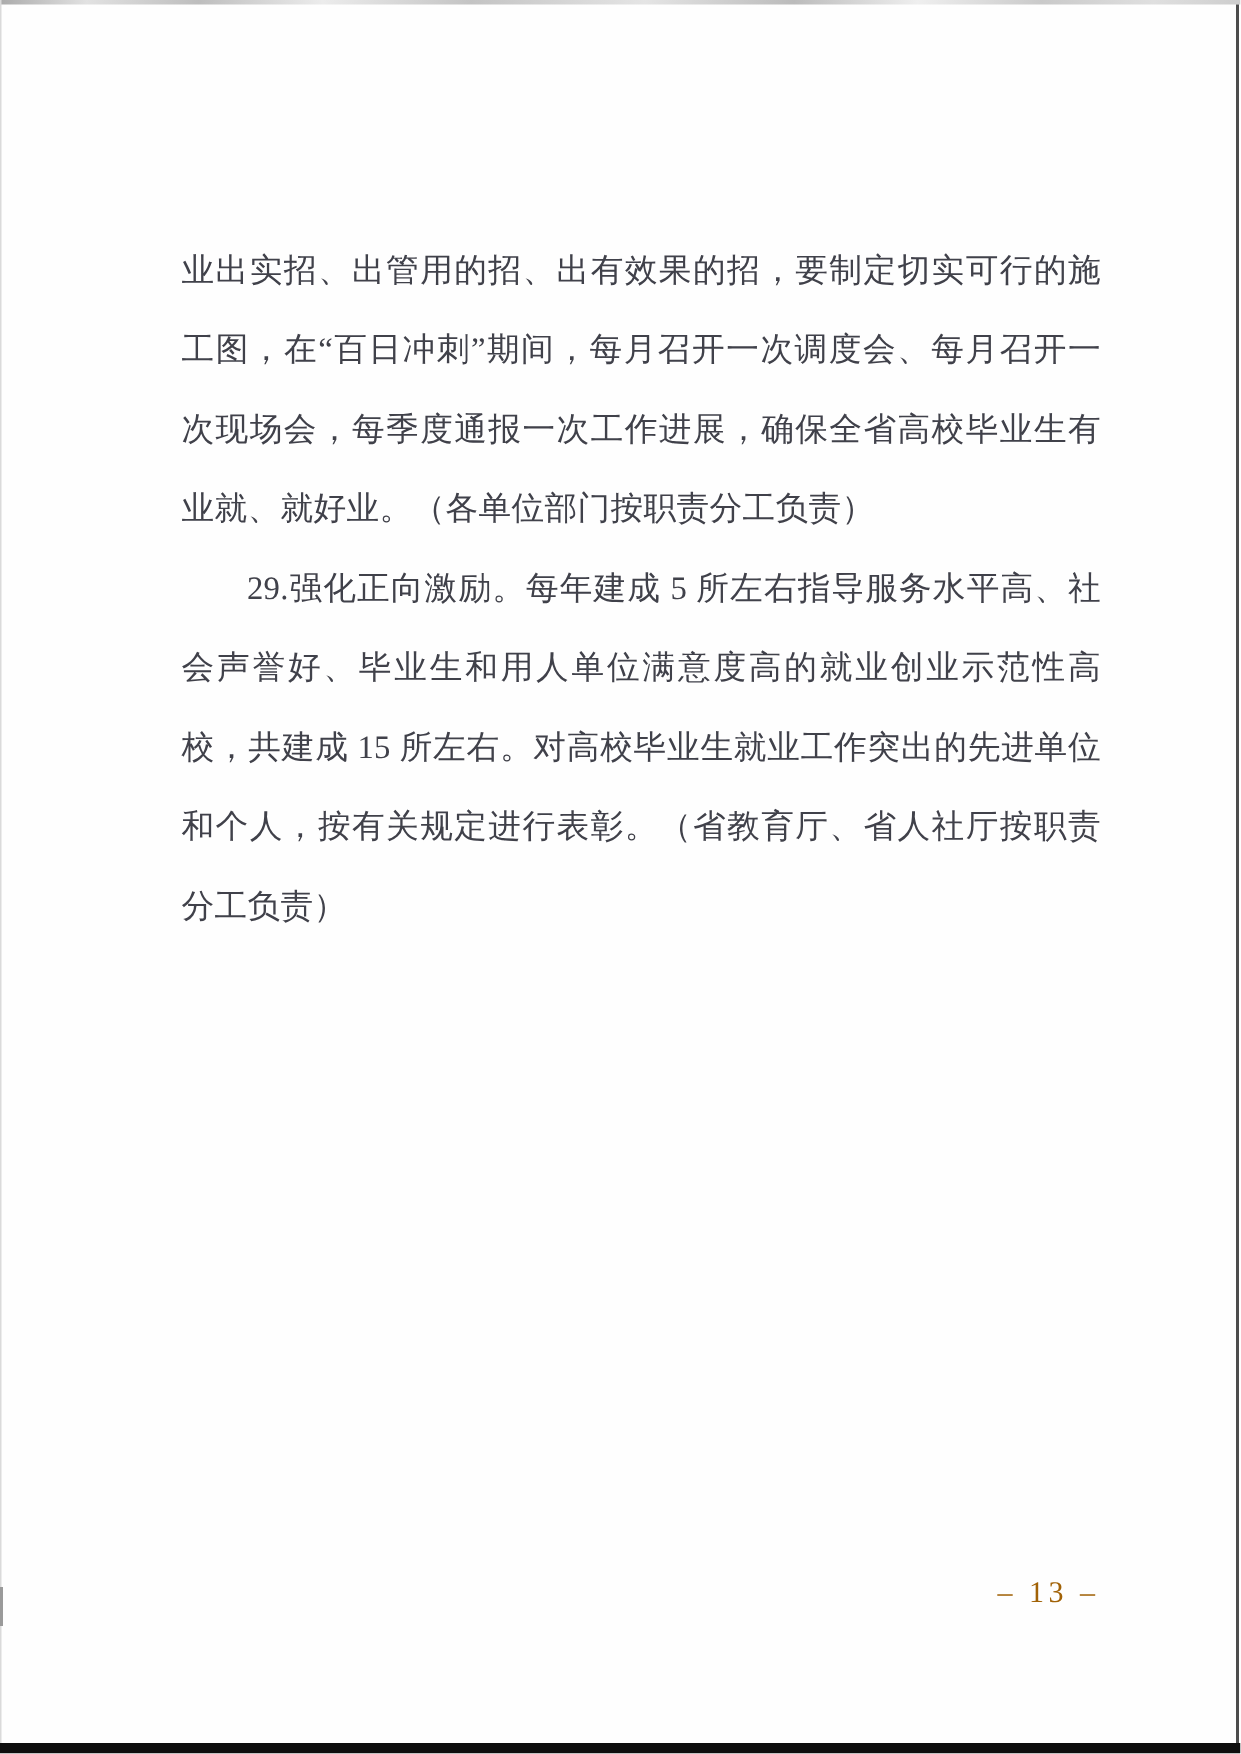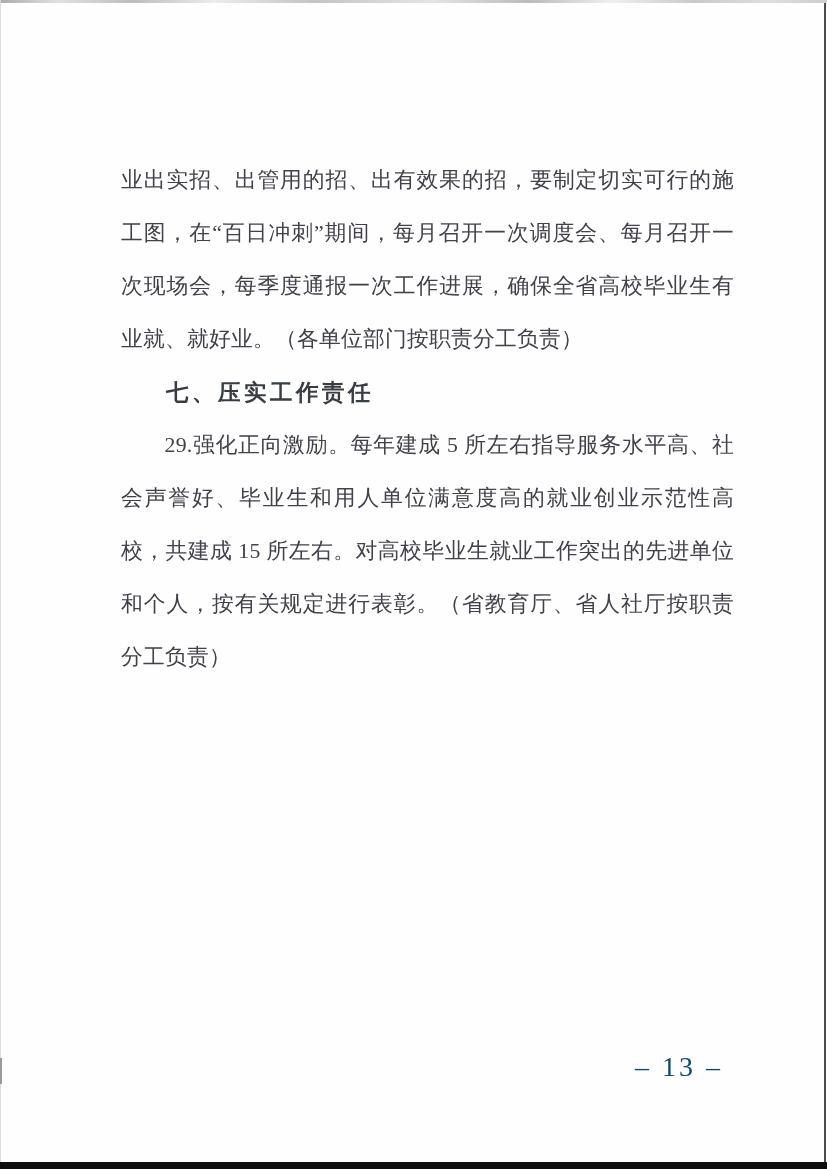--- a/index.html
+++ b/index.html
@@ -66,40 +66,39 @@
     margin: 0;
     text-indent: 2em;
     font-family: "Liberation Sans", "DejaVu Sans", sans-serif;
     font-weight: 700;
     color: #393c43;
     font-size: 22.5px;
     letter-spacing: 3.5px;
   }
   .pageno {
     position: absolute;
-    right: 104px;
+    right: 94px;
     top: 1051px;
-    font-size: 28px;
-    color: #0c4a6e;
+    font-size: 20px;
+    color: #a16207;
     letter-spacing: 3px;
     font-family: "Liberation Serif", "DejaVu Serif", serif;
   }
 </style>
 </head>
 <body>
 
 <div class="page">
 
   <div class="scan-top"></div>
   <div class="scan-left"></div>
   <div class="scan-left-mark"></div>
   <div class="scan-right"></div>
   <div class="scan-bottom"></div>
 
   <main class="content">
     <p class="para continuation">业出实招、出管用的招、出有效果的招，要制定切实可行的施工图，在“百日冲刺”期间，每月召开一次调度会、每月召开一次现场会，每季度通报一次工作进展，确保全省高校毕业生有业就、就好业。（各单位部门按职责分工负责）</p>
-    <p class="heading">七、压实工作责任</p>
     <p class="para">29.强化正向激励。每年建成 5 所左右指导服务水平高、社会声誉好、毕业生和用人单位满意度高的就业创业示范性高校，共建成 15 所左右。对高校毕业生就业工作突出的先进单位和个人，按有关规定进行表彰。（省教育厅、省人社厅按职责分工负责）</p>
   </main>
 
   <div class="pageno">– 13 –</div>
 
 </div>
 
 </body></html>

